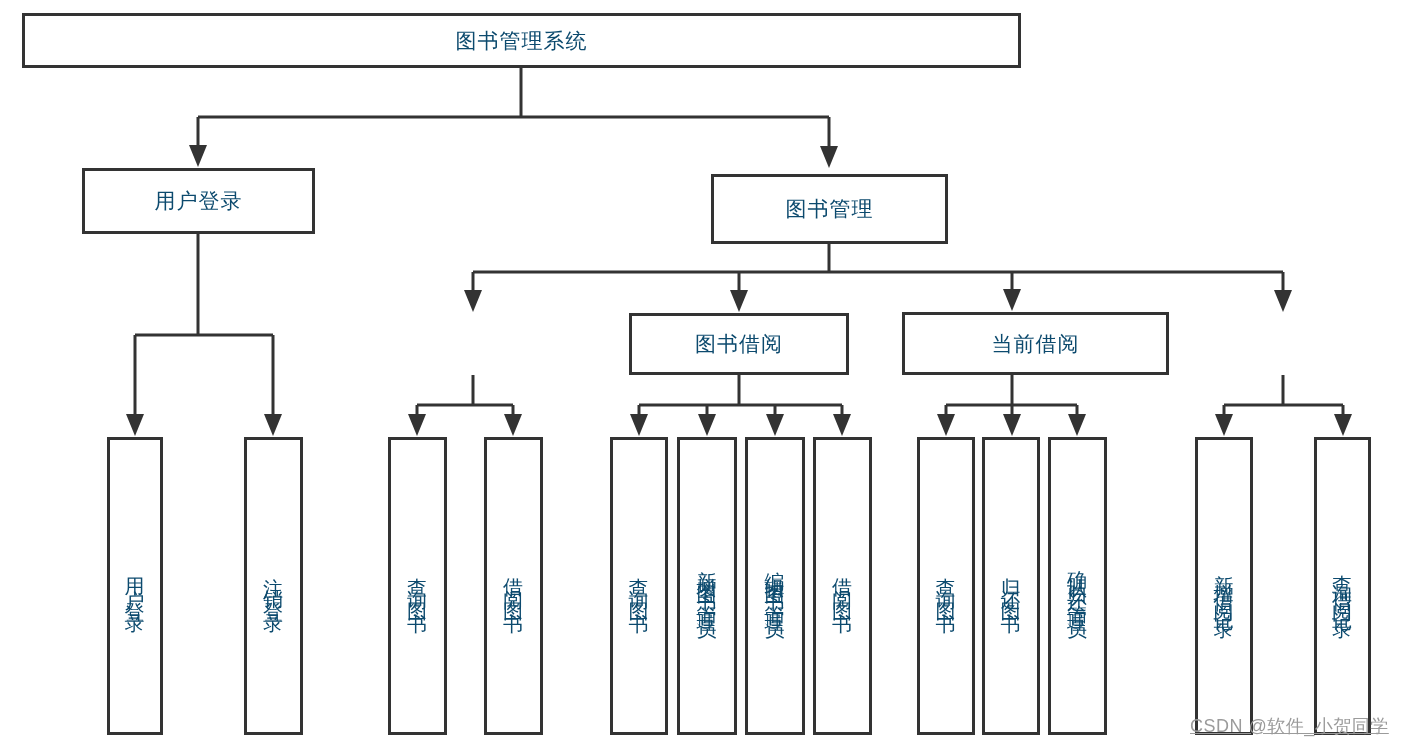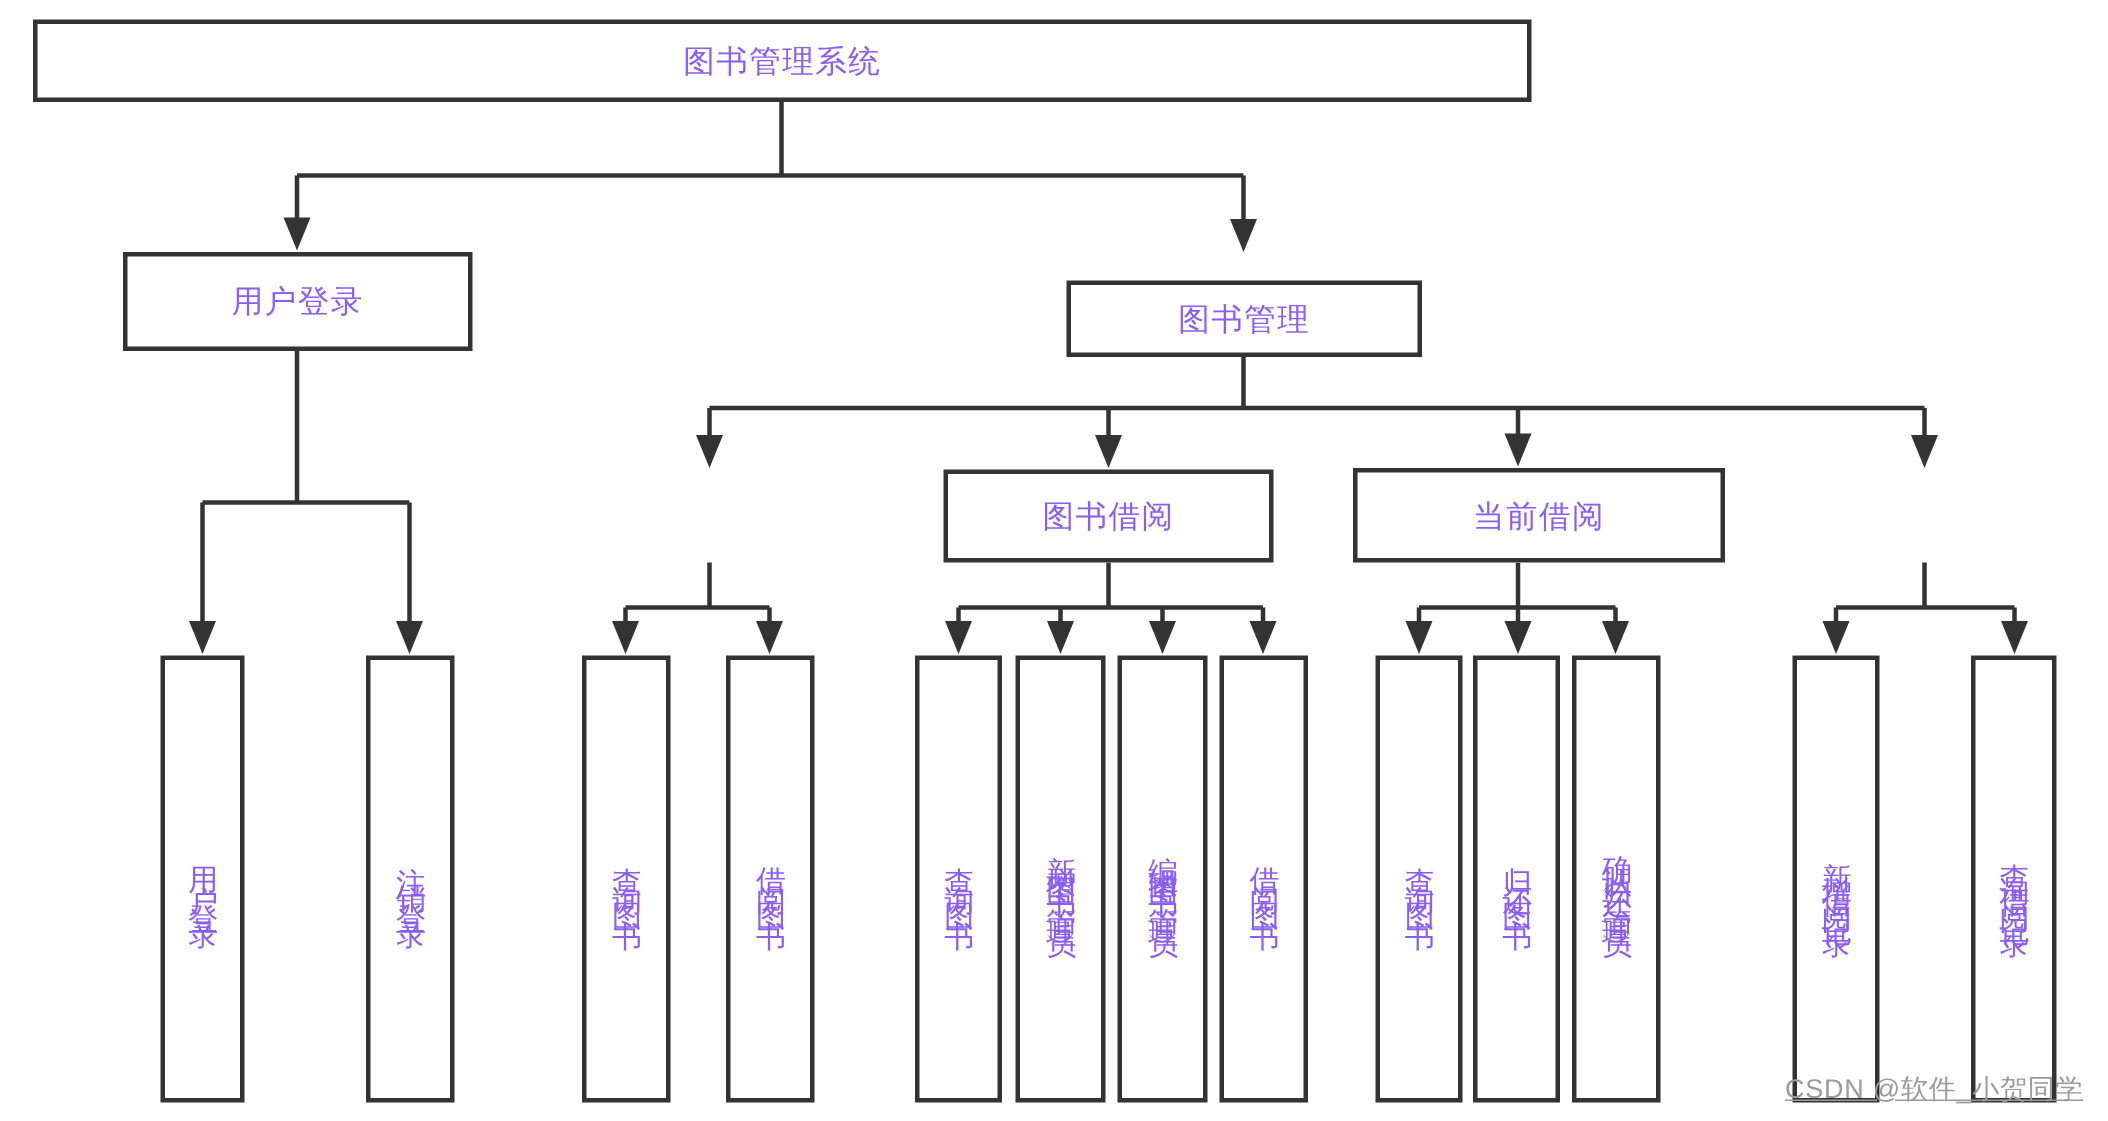--- a/index.html
+++ b/index.html
@@ -18,21 +18,21 @@
     pointer-events: none;
   }
   .node {
     position: absolute;
     box-sizing: border-box;
     background: #ffffff;
     border: 3px solid #333333;
     display: flex;
     align-items: center;
     justify-content: center;
-    color: #8b5cf6;
+    color: #0c4a6e;
     z-index: 2;
   }
   .h-box { font-size: 21px; letter-spacing: 1px; white-space: nowrap; }
   .v-box { font-size: 20px; }
   .v-box .vtext {
     writing-mode: vertical-rl;
     text-orientation: mixed;
     letter-spacing: 12px;
     line-height: 1;
     white-space: nowrap;
@@ -109,28 +109,28 @@
       <polygon points="1334,414 1352,414 1343,436" fill="#333333"></polygon>
     </svg>
 
   <div class="node h-box" style="left:22px;top:13px;width:999px;height:55px">
     <span>图书管理系统</span>
   </div>
 
   <div class="node h-box" style="left:82px;top:168px;width:233px;height:66px">
     <span>用户登录</span>
   </div>
-  <div class="node h-box" style="left:711px;top:187px;width:237px;height:51px">
+  <div class="node h-box" style="left:711px;top:174px;width:237px;height:70px">
     <span>图书管理</span>
   </div>
 
   <div class="node h-box" style="left:629px;top:313px;width:220px;height:62px">
     <span>图书借阅</span>
   </div>
-  <div class="node h-box" style="left:902px;top:312px;width:248px;height:63px">
+  <div class="node h-box" style="left:902px;top:312px;width:267px;height:63px">
     <span>当前借阅</span>
   </div>
 
   <div class="node v-box" style="left:107px;top:437px;width:56px;height:298px">
     <span class="vtext" style="letter-spacing: 12px;">用户登录</span>
   </div>
   <div class="node v-box" style="left:244px;top:437px;width:59px;height:298px">
     <span class="vtext" style="letter-spacing: 12px;">注销登录</span>
   </div>
 

